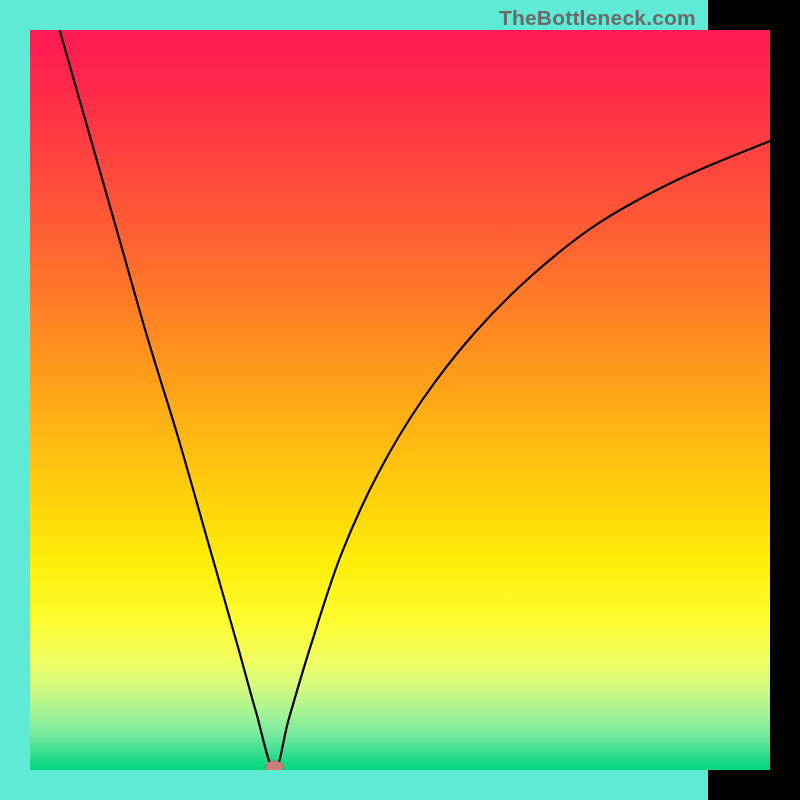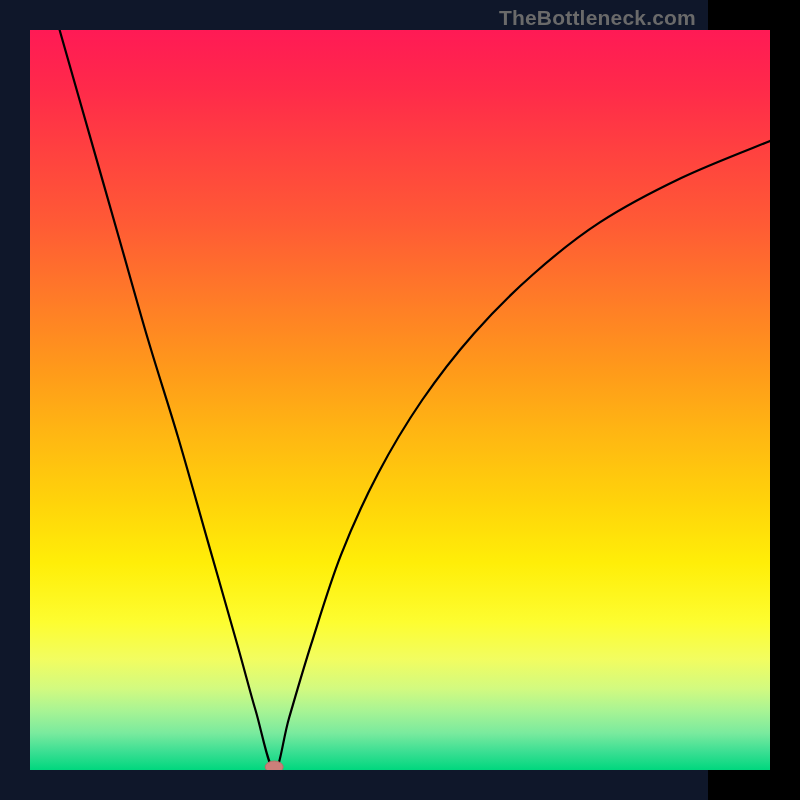--- a/index.html
+++ b/index.html
@@ -8,21 +8,21 @@
     width: 800px;
     height: 800px;
     background: #000;
     overflow: hidden;
     font-family: Arial, Helvetica, sans-serif;
   }
   .outer {
     position: relative;
     width: 708px;
     height: 800px;
-    background: #0f172a;
+    background: #5eead4;
   }
   .plot {
     position: absolute;
     left: 30px;
     top: 30px;
     width: 740px;
     height: 740px;
     background: linear-gradient(
       to bottom,
       #ff1a55 0%,

